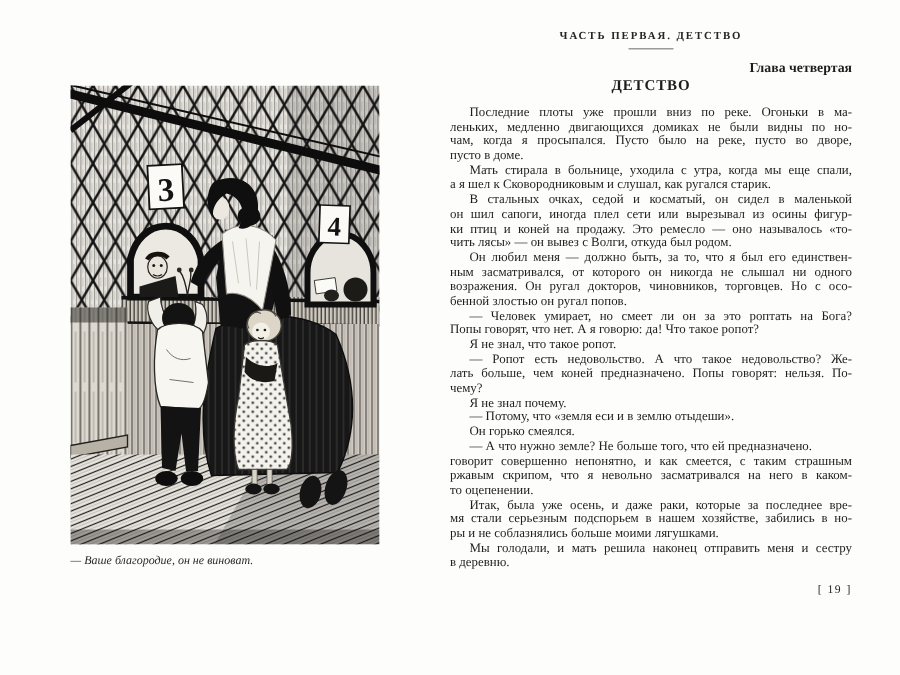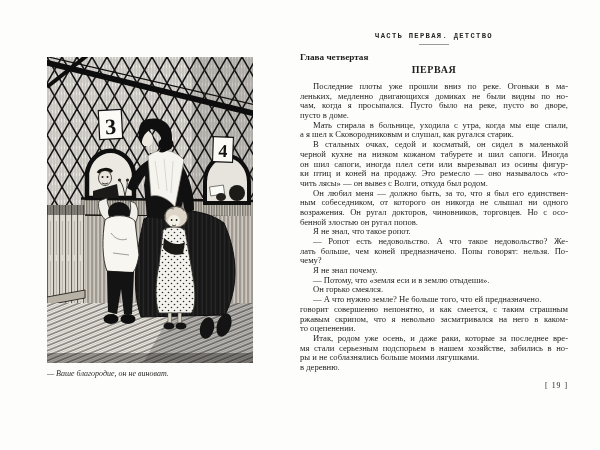--- a/index.html
+++ b/index.html
@@ -14,25 +14,25 @@
   .spread{position:absolute;inset:0;}
   
   .illustration{position:absolute;left:47px;top:57px;width:206px;height:306px;}
   .caption{
     position:absolute;left:47px;top:369px;width:206px;
     text-align:left;font-style:italic;font-size:8px;color:#2a2a2a;
   }
   
   .right-page{position:absolute;left:300px;top:0;width:268px;}
   .running-head{
-    margin-top:32px;text-align:center;
-    font-weight:bold;font-size:7.2px;letter-spacing:1.3px;color:#262626;font-family:Liberation Mono, monospace;
+    margin-top:20px;text-align:center;
+    font-weight:bold;font-size:7.2px;letter-spacing:1.3px;color:#262626;
   }
   .head-rule{width:30px;height:1px;background:#9a9a9a;margin:4px auto 0;}
-  .chapter-number{margin-top:7px;text-align:left;font-weight:bold;font-size:9.2px;}
+  .chapter-number{margin-top:7px;text-align:right;font-weight:bold;font-size:9.2px;}
   .chapter-title{margin-top:2px;text-align:center;font-weight:bold;font-size:10px;letter-spacing:.6px;}
   .body-text{margin-top:7px;font-size:8.6px;color:#1d1d1d;}
   .para{margin:0;}
   .tl{
     text-align:justify;text-align-last:justify;
     height:9.7px;line-height:9.7px;overflow:hidden;white-space:nowrap;
   }
   .tl.last{text-align-last:left;}
   .tl.first{text-indent:13px;}
   .page-number{margin-top:8px;text-align:right;font-size:7.8px;letter-spacing:1px;color:#262626;}
@@ -192,44 +192,47 @@
         </g>
       </g>
     </svg>
   </div>
   <div class="caption">— Ваше благородие, он не виноват.</div>
 
   <div class="right-page">
     <div class="running-head">ЧАСТЬ ПЕРВАЯ. ДЕТСТВО</div>
     <div class="head-rule"></div>
     <div class="chapter-number">Глава четвертая</div>
-    <div class="chapter-title">ПЕРВАЯ</div>
+    <div class="chapter-title">ДЕТСТВО</div>
     <div class="body-text">
         <div class="para">
           <div class="tl first">Последние плоты уже прошли вниз по реке. Огоньки в ма-</div>
           <div class="tl">леньких, медленно двигающихся домиках не были видны по но-</div>
           <div class="tl">чам, когда я просыпался. Пусто было на реке, пусто во дворе,</div>
           <div class="tl last">пусто в доме.</div>
         </div>
         <div class="para">
           <div class="tl first">Мать стирала в больнице, уходила с утра, когда мы еще спали,</div>
           <div class="tl last">а я шел к Сковородниковым и слушал, как ругался старик.</div>
         </div>
         <div class="para">
           <div class="tl first">В стальных очках, седой и косматый, он сидел в маленькой</div>
-          <div class="tl">черной кухне на низком кожаном табурете и шил сапоги. Иногда</div>
           <div class="tl">он шил сапоги, иногда плел сети или вырезывал из осины фигур-</div>
           <div class="tl">ки птиц и коней на продажу. Это ремесло — оно называлось «то-</div>
           <div class="tl last">чить лясы» — он вывез с Волги, откуда был родом.</div>
         </div>
         <div class="para">
           <div class="tl first">Он любил меня — должно быть, за то, что я был его единствен-</div>
-          <div class="tl">ным собеседником, от которого он никогда не слышал ни одного</div>
+          <div class="tl">ным засматривался, от которого он никогда не слышал ни одного</div>
           <div class="tl">возражения. Он ругал докторов, чиновников, торговцев. Но с осо-</div>
           <div class="tl last">бенной злостью он ругал попов.</div>
+        </div>
+        <div class="para">
+          <div class="tl first">— Человек умирает, но смеет ли он за это роптать на Бога?</div>
+          <div class="tl last">Попы говорят, что нет. А я говорю: да! Что такое ропот?</div>
         </div>
         <div class="para">
           <div class="tl first last">Я не знал, что такое ропот.</div>
         </div>
         <div class="para">
           <div class="tl first">— Ропот есть недовольство. А что такое недовольство? Же-</div>
           <div class="tl">лать больше, чем коней предназначено. Попы говорят: нельзя. По-</div>
           <div class="tl last">чему?</div>
         </div>
         <div class="para">
@@ -243,24 +246,25 @@
         </div>
         <div class="para">
           <div class="tl first last">— А что нужно земле? Не больше того, что ей предназначено.</div>
         </div>
         <div class="para">
           <div class="tl">говорит совершенно непонятно, и как смеется, с таким страшным</div>
           <div class="tl">ржавым скрипом, что я невольно засматривался на него в каком-</div>
           <div class="tl last">то оцепенении.</div>
         </div>
         <div class="para">
-          <div class="tl first">Итак, родом уже осень, и даже раки, которые за последнее вре-</div>
+          <div class="tl first">Итак, была уже осень, и даже раки, которые за последнее вре-</div>
           <div class="tl">мя стали серьезным подспорьем в нашем хозяйстве, забились в но-</div>
           <div class="tl last">ры и не соблазнялись больше моими лягушками.</div>
         </div>
         <div class="para">
+          <div class="tl first">Мы голодали, и мать решила наконец отправить меня и сестру</div>
           <div class="tl last">в деревню.</div>
         </div>
       </div>
     <div class="page-number">[ 19 ]</div>
   </div>
 
 </div>
 
 </body></html>

